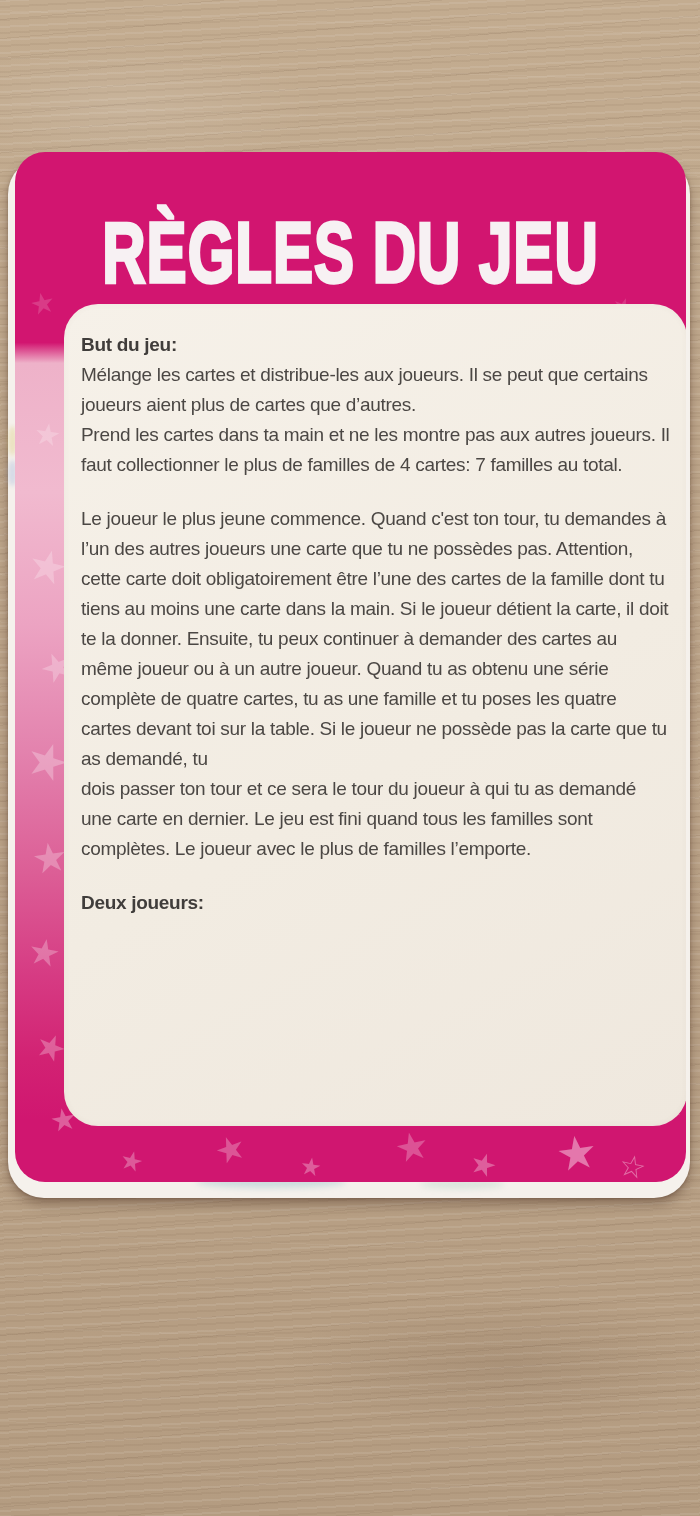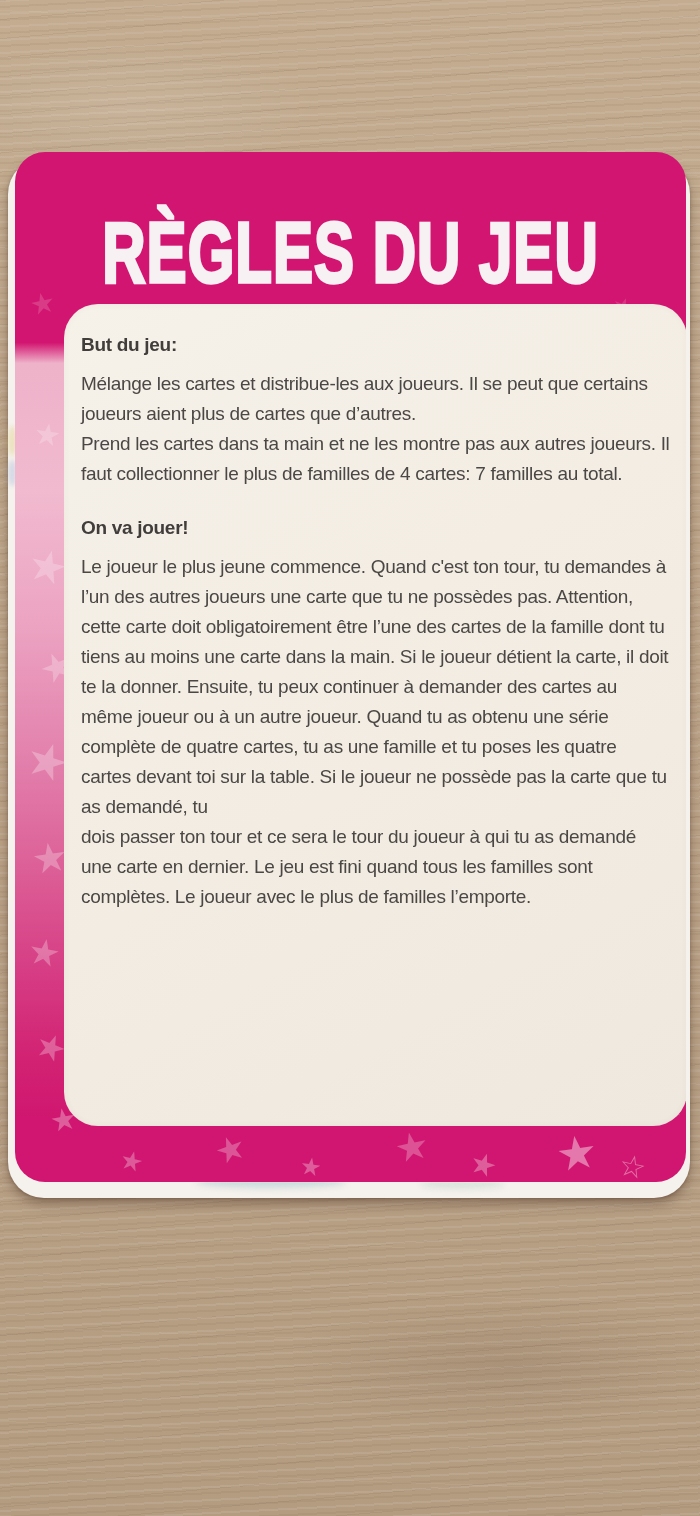--- a/index.html
+++ b/index.html
@@ -64,21 +64,21 @@
     position:absolute;left:49px;top:152px;width:623px;height:822px;
     border-radius:34px;
     background:linear-gradient(150deg,#f6f1e9 0%,#f2ece2 55%,#efe8de 100%);
     box-shadow:inset 0 0 6px rgba(120,80,80,0.06);
     box-sizing:border-box;
     padding:26px 16px 0 17px;
   }
   .section{color:#4b4744;font-size:19px;line-height:30px;letter-spacing:-0.3px;}
   .section + .section{margin-top:24px;}
   .heading{font-weight:bold;color:#403d3b;}
-  .bodytext{white-space:pre-line;margin-top:9px;}
+  .bodytext{white-space:pre-line;}
 </style>
 </head>
 <body>
 
 <div class="wood"></div>
 
 <div class="under-card">
   <span class="ghost ghost-print-1"></span>
   <span class="ghost ghost-print-2"></span>
   <span class="ghost ghost-edge-1"></span>
@@ -115,20 +115,20 @@
 
   <h1 class="title">RÈGLES DU JEU</h1>
 
   <div class="panel">
     <div class="section">
       <div class="heading">But du jeu:</div>
       <div class="bodytext">Mélange les cartes et distribue-les aux joueurs. Il se peut que certains joueurs aient plus de cartes que d’autres.
 Prend les cartes dans ta main et ne les montre pas aux autres joueurs. Il faut collectionner le plus de familles de 4 cartes: 7 familles au total.</div>
     </div>
     <div class="section">
-      <div class="heading">On va jouer!</div>
       <div class="bodytext">Le joueur le plus jeune commence. Quand c'est ton tour, tu demandes à l’un des autres joueurs une carte que tu ne possèdes pas. Attention, cette carte doit obligatoirement être l’une des cartes de la famille dont tu tiens au moins une carte dans la main. Si le joueur détient la carte, il doit te la donner. Ensuite, tu peux continuer à demander des cartes au même joueur ou à un autre joueur. Quand tu as obtenu une série complète de quatre cartes, tu as une famille et tu poses les quatre cartes devant toi sur la table. Si le joueur ne possède pas la carte que tu as demandé, tu
 dois passer ton tour et ce sera le tour du joueur à qui tu as demandé une carte en dernier. Le jeu est fini quand tous les familles sont complètes. Le joueur avec le plus de familles l’emporte.</div>
     </div>
     <div class="section">
+      <div class="heading">Deux joueurs:</div>
     </div>
   </div>
 </div>
 
 </body></html>

